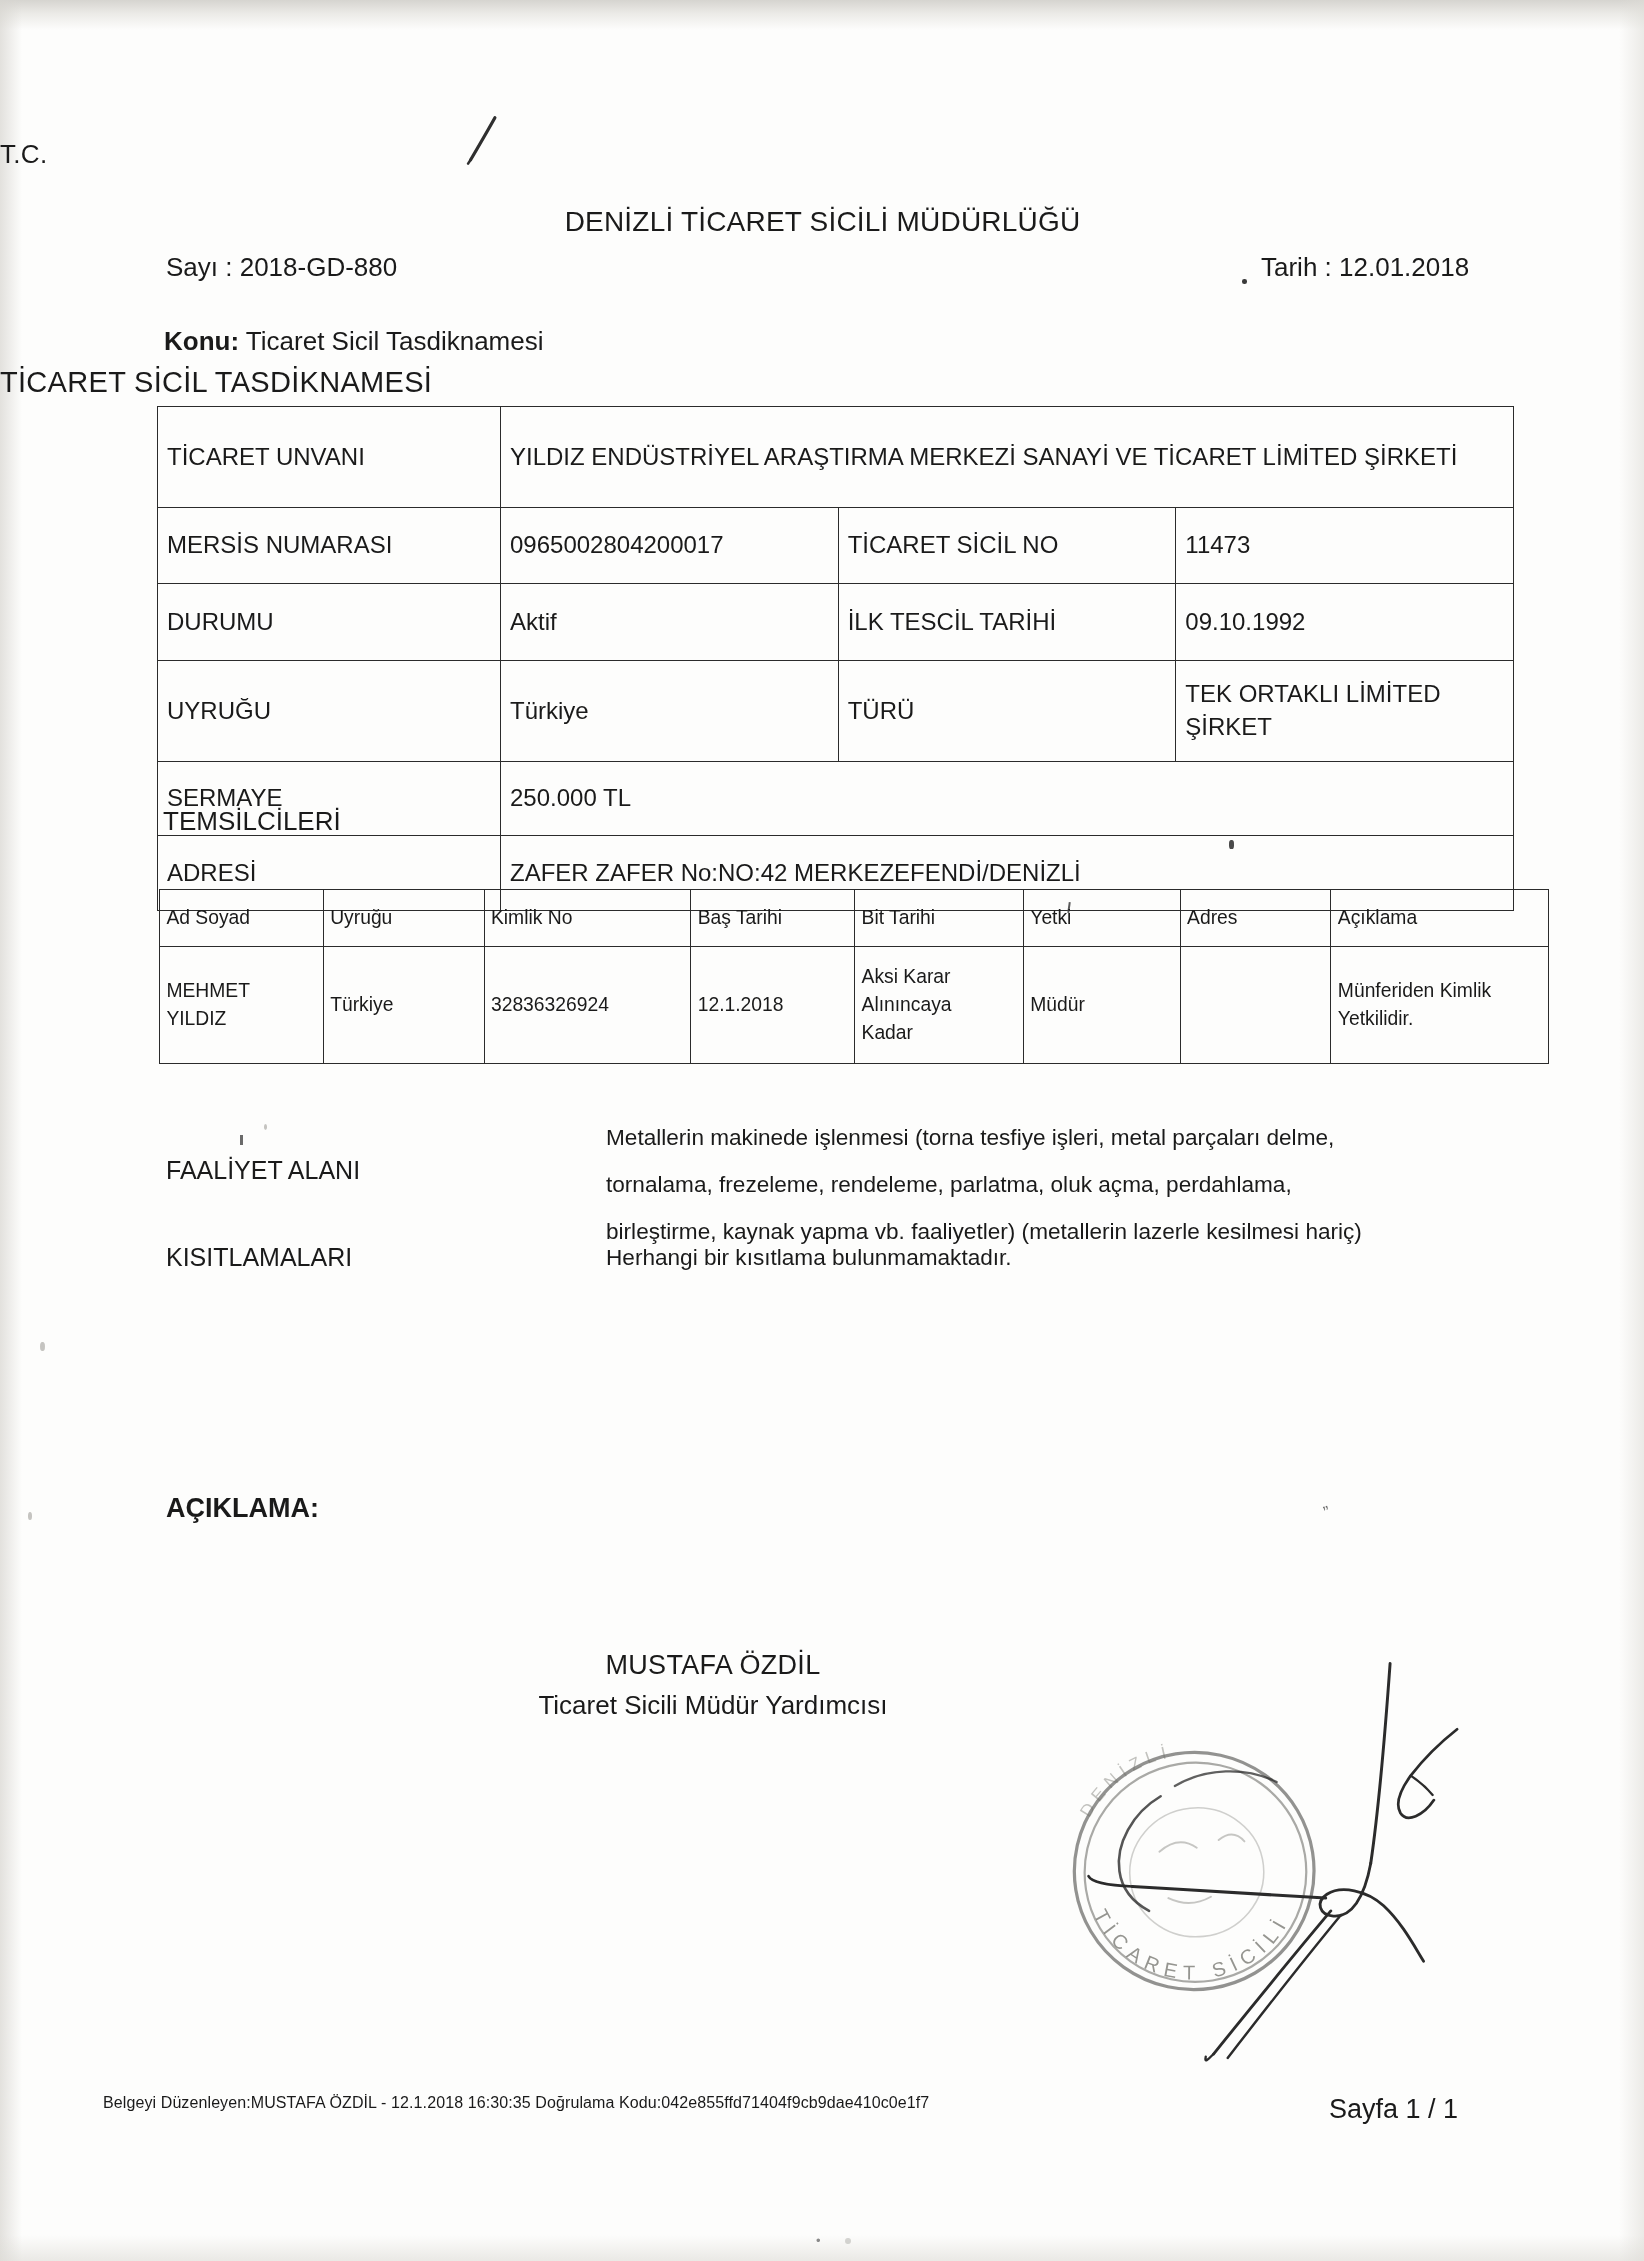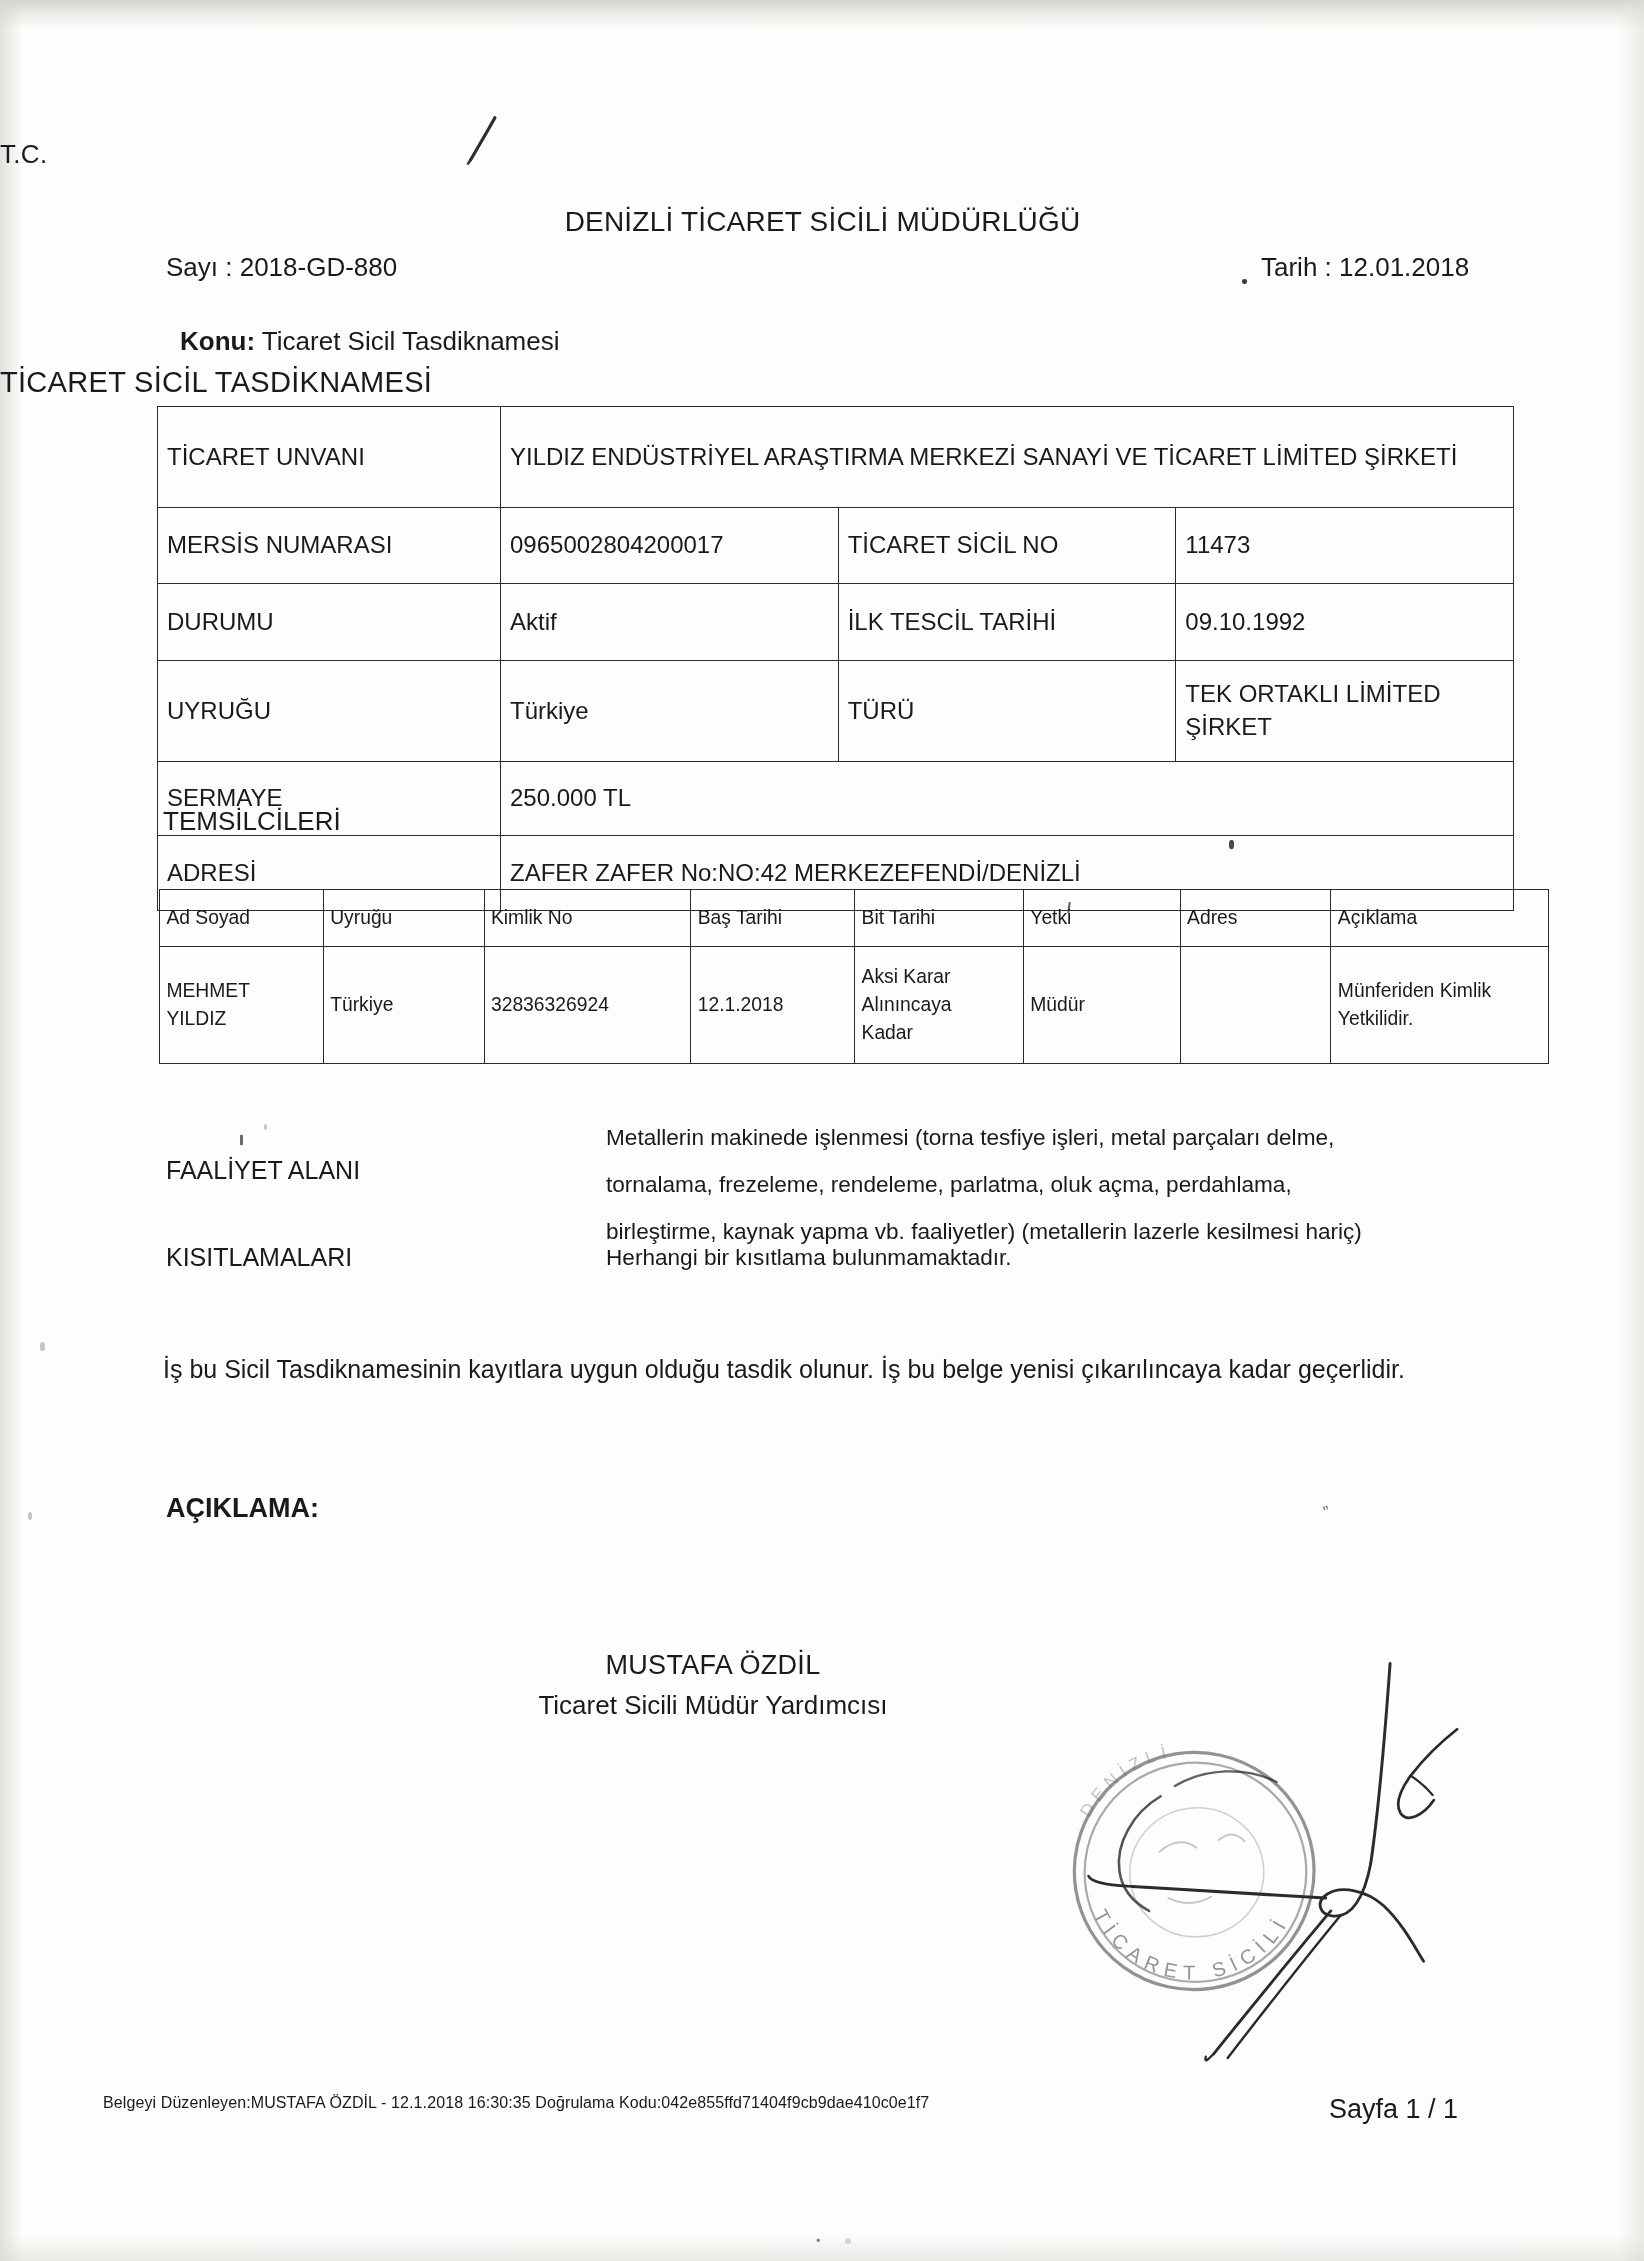--- a/index.html
+++ b/index.html
@@ -94,21 +94,21 @@
     left: 1242px; top: 279px;
     width: 4.5px; height: 4.5px;
     background: #3a3a3a;
     border-radius: 50%;
   }
   .konu-line {
     position: absolute;
     left: 164px; top: 326px;
     font-size: 26px;
   }
-  .konu-line b { font-weight: 700; margin-left: 16px; }
+  .konu-line b { font-weight: 700; }
   .doc-title {
     position: absolute;
     left: 0; top: 366px;
     width: 1645px;
     text-align: left;
     font-size: 29px;
     font-weight: 400;
     letter-spacing: 0.3px;
   }
 
@@ -397,21 +397,20 @@
   <div class="fa-label">FAALİYET ALANI</div>
   <div class="fa-body">
     <div>Metallerin makinede işlenmesi (torna tesfiye işleri, metal parçaları delme,</div>
     <div>tornalama, frezeleme, rendeleme, parlatma, oluk açma, perdahlama,</div>
     <div>birleştirme, kaynak yapma vb. faaliyetler) (metallerin lazerle kesilmesi hariç)</div>
   </div>
 
   <div class="kis-label">KISITLAMALARI</div>
   <div class="kis-body">Herhangi bir kısıtlama bulunmamaktadır.</div>
 
-  <div class="closing">İş bu Sicil Tasdiknamesinin kayıtlara uygun olduğu tasdik olunur. İş bu belge yenisi çıkarılıncaya kadar geçerlidir.</div>
   <div class="aciklama-label">
     <b>AÇIKLAMA:</b>
   </div>
   <div class="stray-mark">„</div>
 
   <div class="sig-name">MUSTAFA ÖZDİL</div>
   <div class="sig-title">Ticaret Sicili Müdür Yardımcısı</div>
 
   <svg class="seal-wrap" viewBox="0 0 720 660">
     <defs>

